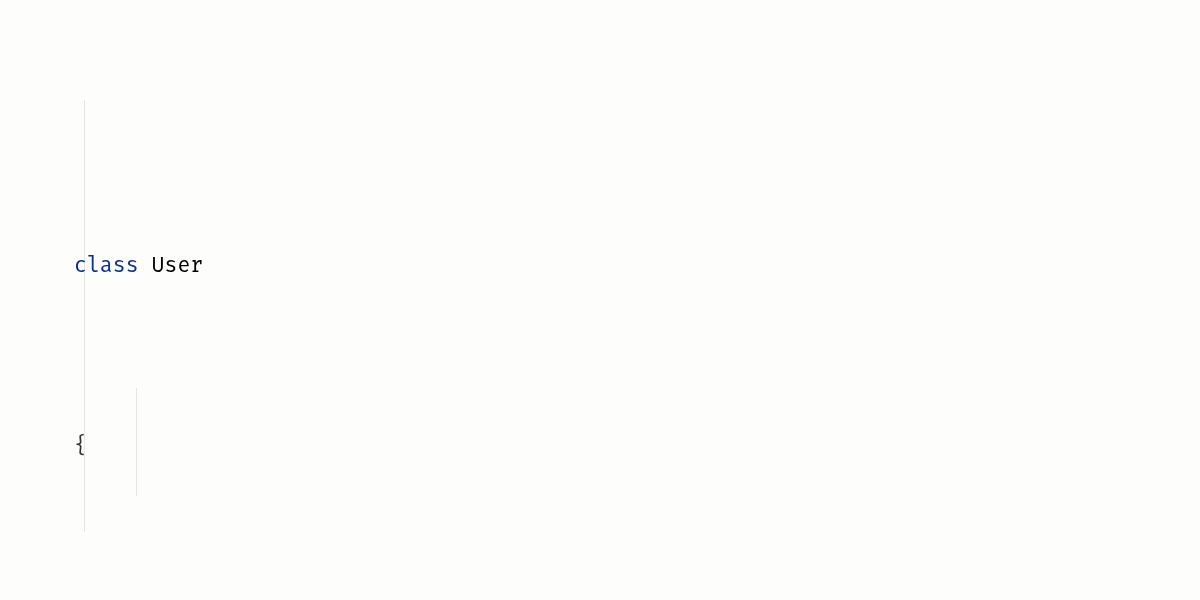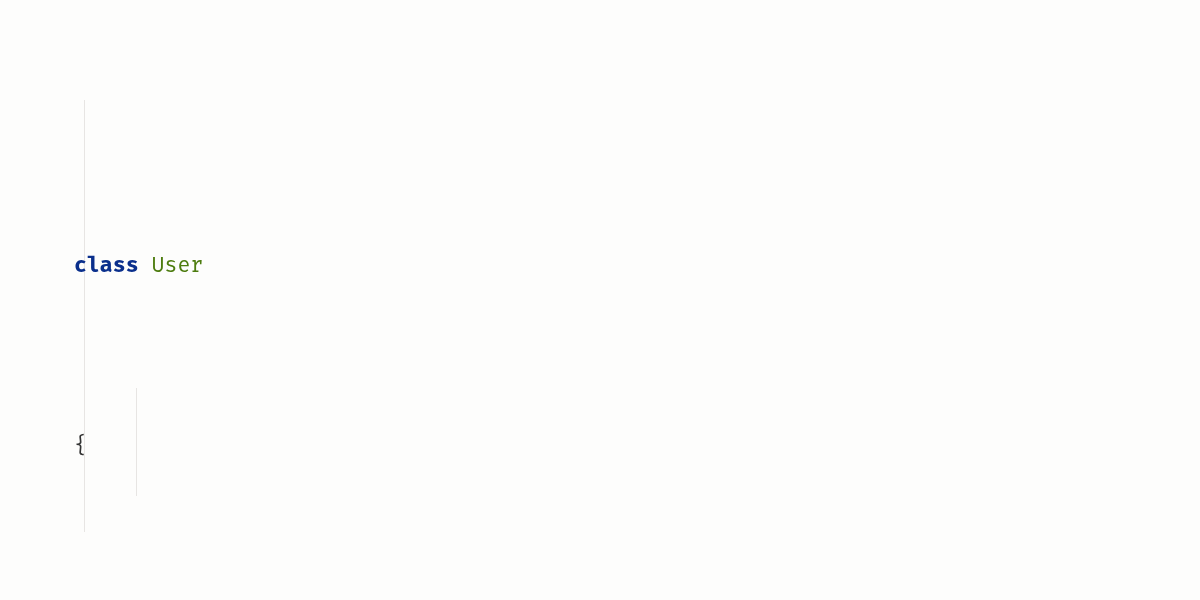--- a/index.html
+++ b/index.html
@@ -15,22 +15,22 @@
   .editor {
     padding: 32px 0 0 74px;
     line-height: 36px;
     position: relative;
     white-space: pre;
   }
   .line {
     position: relative;
     height: 36px;
   }
-  .kw   { color: #0a2f8c; font-weight: 700; text-align: right; }        
-  .cls  { color: #4d7c0f; }                            
+  .kw   { color: #0a2f8c; font-weight: 400; text-align: right; }        
+  .cls  { color: #000000; }                            
   .punct{ color: #333; }
   .vguide1 {
     position: absolute;
     left: 84px; 
     top: 100px;
     width: 0;
     border-left: 1px solid #e7e5e3;
     height: 432px;
   }
   .vguide2 {

